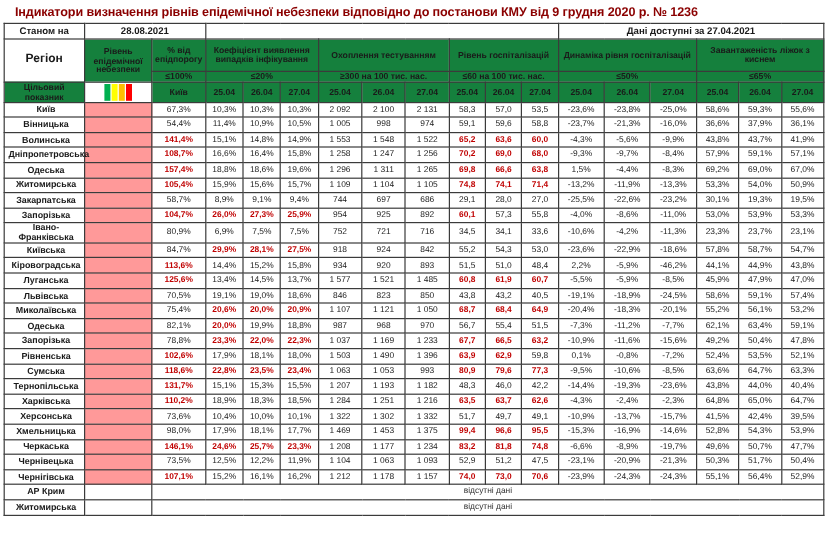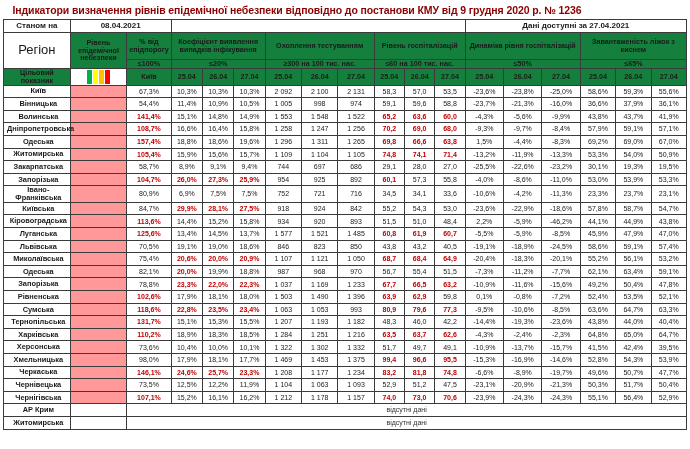--- a/index.html
+++ b/index.html
@@ -13,21 +13,21 @@
     text-align:center;color:#8b0000;font-weight:bold;font-size:10.5px;
     padding:4px 0 3px 0;letter-spacing:-0.1px;
   }
   table{border-collapse:collapse;table-layout:fixed;width:684px;margin:0 3px;padding-left:12px;}
   td,th{
     border:1px solid #3b3b3b;font-size:7px;text-align:center;
     padding:0;line-height:1.05;vertical-align:middle;
     font-family:"Liberation Sans", sans-serif;
   }
   .hdr{font-weight:bold;font-size:7.2px;background:#15803d;}
-  .hdr-big{font-weight:normal;font-size:13px;}
+  .hdr-big{font-weight:bold;font-size:10px;}
   .asof{font-weight:bold;font-size:8px;text-align:center;}
   .region{text-align:center;padding-left:3px;font-weight:bold;font-size:7.4px;}
   .num{font-size:7px;}
   .redtxt{color:#c00000;font-weight:bold;}
   .note{font-size:7px;color:#333;font-style:normal;}
   .hdr-row td{height:12px;}
   .datarow td{height:11.6px;}
   
   .swatch{padding:0;}
   .legend-cell{padding:1px 2px;}
@@ -59,21 +59,21 @@
         <col style="width:38px">
         <col style="width:38px">
       <col style="width:35px">
         <col style="width:35px">
         <col style="width:35px">
     </colgroup>
     <tbody>
 
       <tr class="hdr-row">
         <td class="asof">Станом на</td>
-        <td class="asof" colspan="2">08.04.2021</td>
+        <td class="asof" colspan="2">28.08.2021</td>
         <td colspan="9"></td>
         <td class="asof" colspan="6">Дані доступні за 27.04.2021</td>
       </tr>
 
       <tr>
         <td class="hdr-big" rowspan="2">Регіон</td>
         <td class="hdr" rowspan="2">Рівень епідемічної небезпеки</td>
         <td class="hdr" style="height:26px">% від епідпорогу</td>
         <td class="hdr" colspan="3">Коефіцієнт виявлення випадків інфікування</td>
         <td class="hdr" colspan="3">Охоплення тестуванням</td>

